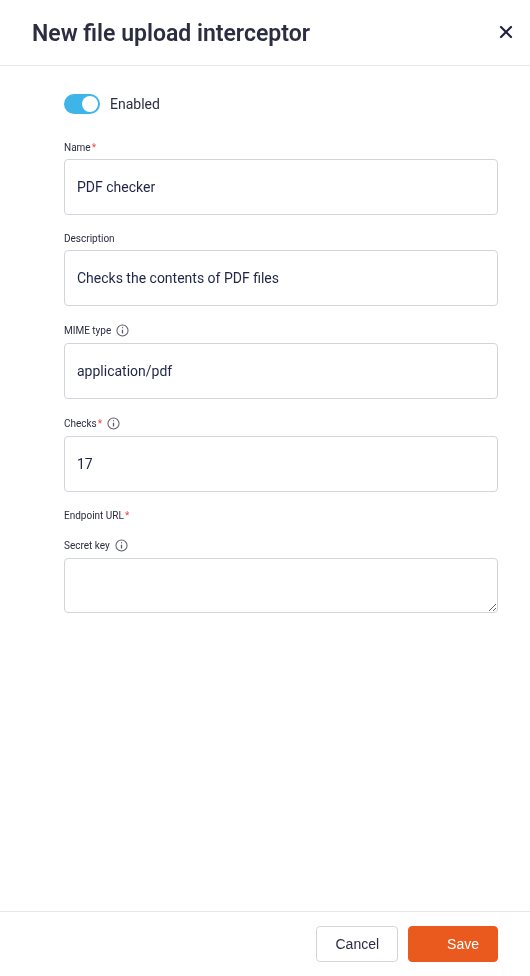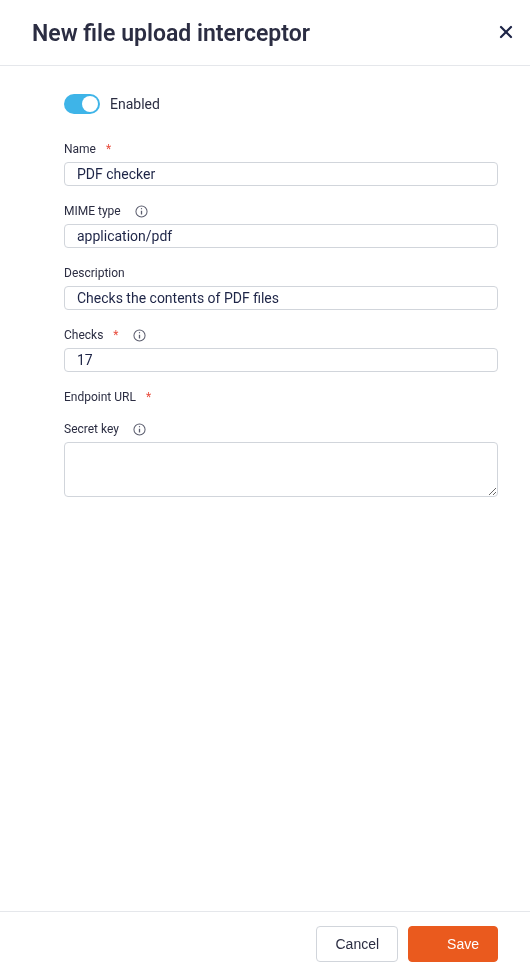--- a/index.html
+++ b/index.html
@@ -68,41 +68,41 @@
       border-radius: 50%;
     }
     .toggle-label {
       font-size: 14px;
       color: #2b2d42;
     }
     .field-group {
       margin-bottom: 18px;
     }
     .field-label {
-      font-size: 12px;
+      font-size: 10px;
       color: #2b2d42;
       margin-bottom: 6px;
       display: flex;
       align-items: center;
-      gap: 12px;
+      gap: 3px;
     }
     .required {
       color: #e84c3d;
       margin-left: -2px;
     }
     .info-icon {
       display: inline-flex;
       align-items: center;
       justify-content: center;
       color: #5b5d6e;
       margin-left: 2px;
     }
     .text-input {
       width: 100%;
-      padding: 3px 12px;
+      padding: 19px 12px;
       border: 1px solid #d1d5db;
       border-radius: 4px;
       font-size: 14px;
       color: #1e2547;
       font-family: inherit;
     }
     .textarea-input {
       width: 100%;
       padding: 9px 12px;
       border: 1px solid #d1d5db;
@@ -167,37 +167,37 @@
   <div class="field-group">
     <div class="field-label">
       <span>Name</span>
         <span class="required">*</span>
     </div>
     <input type="text" class="text-input" value="PDF checker" style="">
   </div>
 
   <div class="field-group">
     <div class="field-label">
+      <span>Description</span>
+    </div>
+    <input type="text" class="text-input" value="Checks the contents of PDF files" style="">
+  </div>
+
+  <div class="field-group">
+    <div class="field-label">
       <span>MIME type</span>
       <span class="info-icon">
         <svg width="13" height="13" viewBox="0 0 14 14" fill="none" stroke="currentColor" stroke-width="1.1">
           <circle cx="7" cy="7" r="6"></circle>
           <line x1="7" y1="6.2" x2="7" y2="10.2" stroke-width="1.4"></line>
           <circle cx="7" cy="4" r="0.7" fill="currentColor" stroke="none"></circle>
         </svg>
       </span>
     </div>
     <input type="text" class="text-input" value="application/pdf" style="">
-  </div>
-
-  <div class="field-group">
-    <div class="field-label">
-      <span>Description</span>
-    </div>
-    <input type="text" class="text-input" value="Checks the contents of PDF files" style="">
   </div>
 
   <div class="field-group">
     <div class="field-label">
       <span>Checks</span>
         <span class="required">*</span>
       <span class="info-icon">
         <svg width="13" height="13" viewBox="0 0 14 14" fill="none" stroke="currentColor" stroke-width="1.1">
           <circle cx="7" cy="7" r="6"></circle>
           <line x1="7" y1="6.2" x2="7" y2="10.2" stroke-width="1.4"></line>

